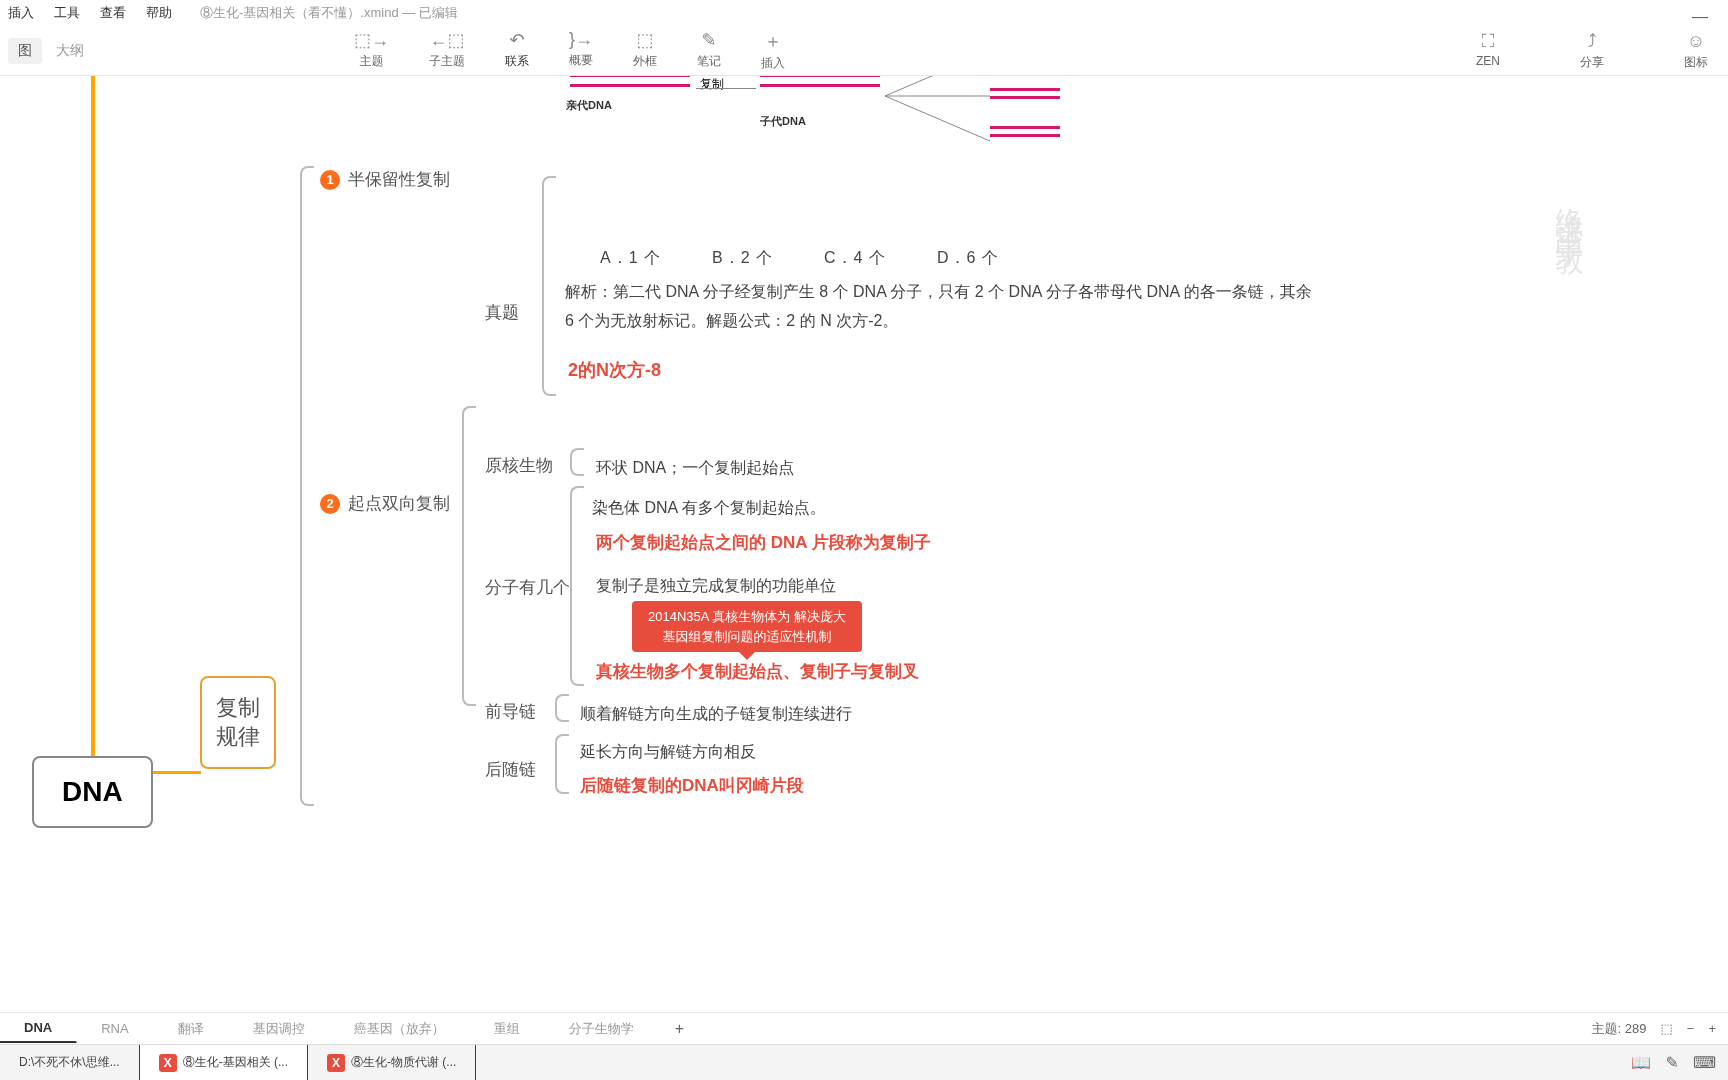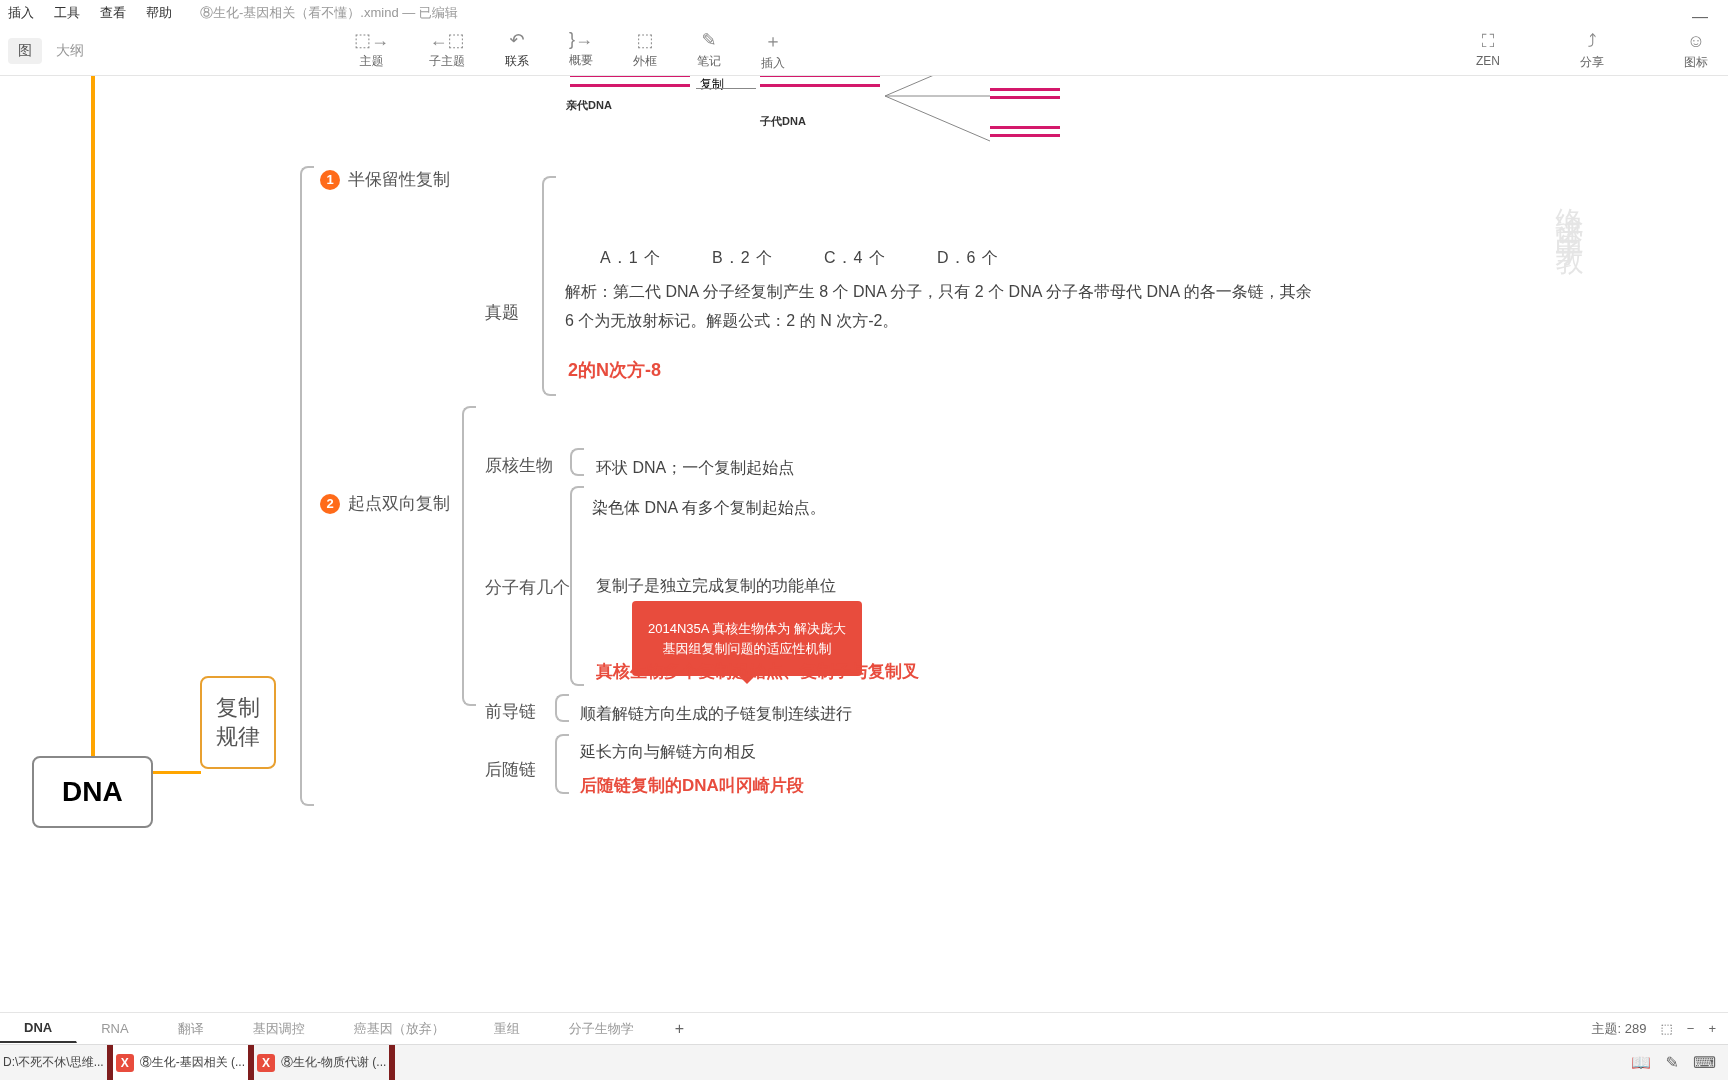--- a/index.html
+++ b/index.html
@@ -21,32 +21,32 @@
 .rule-node{position:absolute;left:200px;top:600px;border:2px solid #e8a030;border-radius:8px;padding:16px 14px;font-size:22px;color:#555;background:#fff;line-height:1.3}
 .vline{position:absolute;left:91px;top:0;width:4px;height:680px;background:#ffa500}
 .hline1{position:absolute;left:91px;top:695px;width:110px;height:3px;background:#ffa500}
 .num-badge{display:inline-block;width:20px;height:20px;border-radius:50%;background:#ff6b1a;color:#fff;font-size:13px;text-align:center;line-height:20px;margin-right:8px;font-weight:bold}
 .branch{position:absolute;font-size:17px;color:#555}
 .branch-label{display:flex;align-items:center}
 .bracket{display:inline-block;width:14px;border:2px solid #bbb;border-right:none;border-radius:8px 0 0 8px;margin:0 10px}
 .sub{color:#444;font-size:16px;line-height:1.8}
 .red{color:#e84c3d;font-weight:bold;font-size:17px}
 .orange-red{color:#e84c3d;font-weight:bold;font-size:18px}
-.annot{position:absolute;background:#e84c3d;color:#fff;font-size:13px;padding:18px 12px;border-radius:4px;text-align:center;line-height:1.5}
+.annot{position:absolute;background:#e84c3d;color:#fff;font-size:13px;padding:6px 12px;border-radius:4px;text-align:center;line-height:1.5}
 .annot::after{content:"";position:absolute;bottom:-8px;left:50%;margin-left:-8px;border:8px solid transparent;border-top-color:#e84c3d;border-bottom:none}
 .dna-diag{position:absolute;left:560px;top:-10px;width:560px;height:80px}
 .dna-line{position:absolute;height:3px;background:#d4186b}
 .dna-label{position:absolute;font-size:11px;font-weight:bold;color:#333}
 .tabs-bar{position:absolute;bottom:36px;left:0;right:0;height:32px;border-top:1px solid #e5e5e5;display:flex;align-items:center;font-size:13px}
 .sheet-tab{padding:6px 24px;color:#999;cursor:pointer;border-right:1px solid transparent}
 .sheet-tab.active{color:#333;font-weight:bold;border-bottom:2px solid #333}
 .add-tab{padding:6px 16px;font-size:16px;color:#666;cursor:pointer}
 .status-right{position:absolute;right:12px;display:flex;gap:14px;align-items:center;font-size:13px;color:#666}
 .taskbar{position:absolute;bottom:0;left:0;right:0;height:36px;background:#f4f4f4;border-top:1px solid #ddd;display:flex;align-items:center;font-size:12px}
-.task-item{padding:0 3px;height:100%;display:flex;align-items:center;gap:6px;cursor:pointer;color:#444;border-right:6px solid #7f1d1d}
+.task-item{padding:0 19px;height:100%;display:flex;align-items:center;gap:6px;cursor:pointer;color:#444;border-right:1px solid #7f1d1d}
 .task-item.active{background:#fff}
 .task-x{width:18px;height:18px;background:#e84c3d;color:#fff;display:flex;align-items:center;justify-content:center;border-radius:3px;font-weight:bold;font-size:12px}
 .watermark{position:absolute;right:140px;top:110px;font-size:28px;color:#e5e5e5;writing-mode:vertical-rl;letter-spacing:8px;pointer-events:none}
 </style>
 </head>
 <body>
 
 <div class="menubar">
   <span>插入</span>
   <span>工具</span>
@@ -154,20 +154,21 @@
       </div>
   </div>
   <span class="bracket" style="position:absolute;left:452px;top:330px;height:300px"></span>
   <div class="branch" style="left:485px;top:378px">原核生物</div>
   <span class="bracket" style="position:absolute;left:560px;top:372px;height:28px"></span>
   <div class="sub" style="position:absolute;left:596px;top:378px">环状 DNA；一个复制起始点</div>
 
   <div class="branch" style="left:485px;top:500px">分子有几个</div>
   <span class="bracket" style="position:absolute;left:560px;top:410px;height:200px"></span>
   <div class="sub" style="position:absolute;left:592px;top:418px">染色体 DNA 有多个复制起始点。</div>
+  <div class="red" style="position:absolute;left:596px;top:455px">两个复制起始点之间的 DNA 片段称为复制子</div>
   <div class="sub" style="position:absolute;left:596px;top:496px">复制子是独立完成复制的功能单位</div>
   <div class="annot" style="left:632px;top:525px;width:230px">2014N35A 真核生物体为
 解决庞大基因组复制问题的适应性机制</div>
   <div class="red" style="position:absolute;left:596px;top:584px">真核生物多个复制起始点、复制子与复制叉</div>
 
   <div class="branch" style="left:485px;top:624px">前导链</div>
   <span class="bracket" style="position:absolute;left:545px;top:618px;height:28px"></span>
   <div class="sub" style="position:absolute;left:580px;top:624px">顺着解链方向生成的子链复制连续进行</div>
   <div class="branch" style="left:485px;top:682px">后随链</div>
   <span class="bracket" style="position:absolute;left:545px;top:658px;height:60px"></span>

